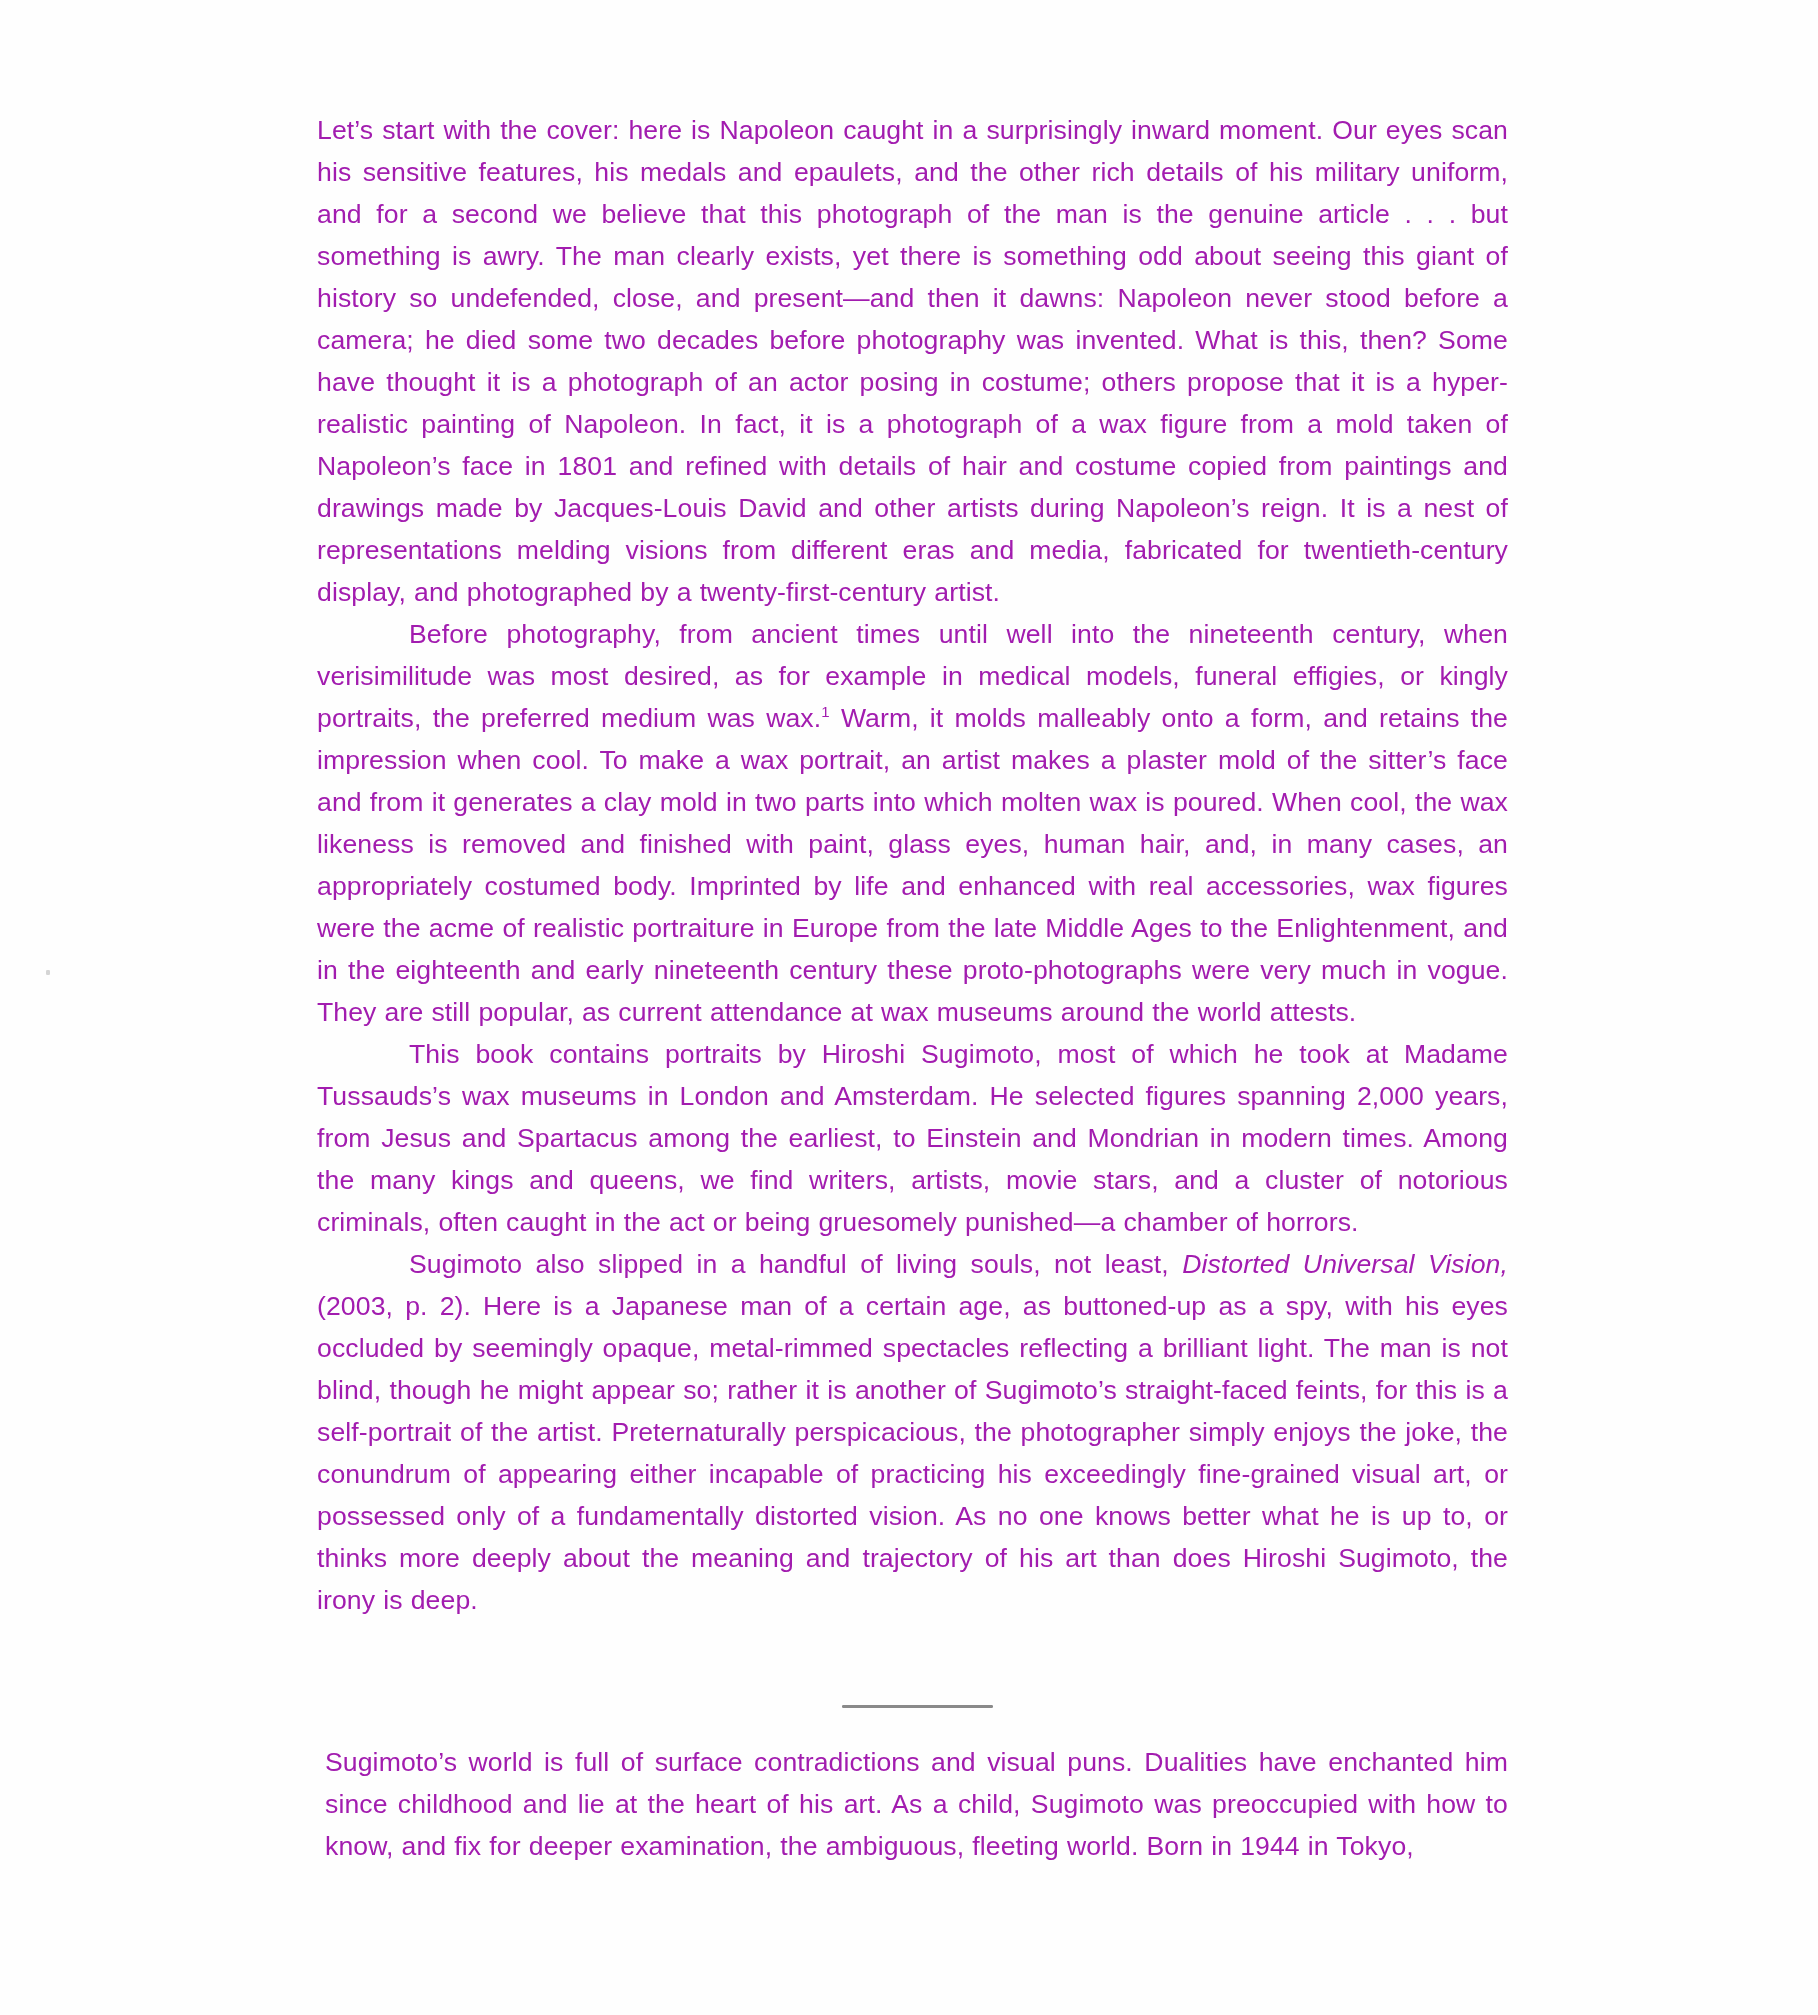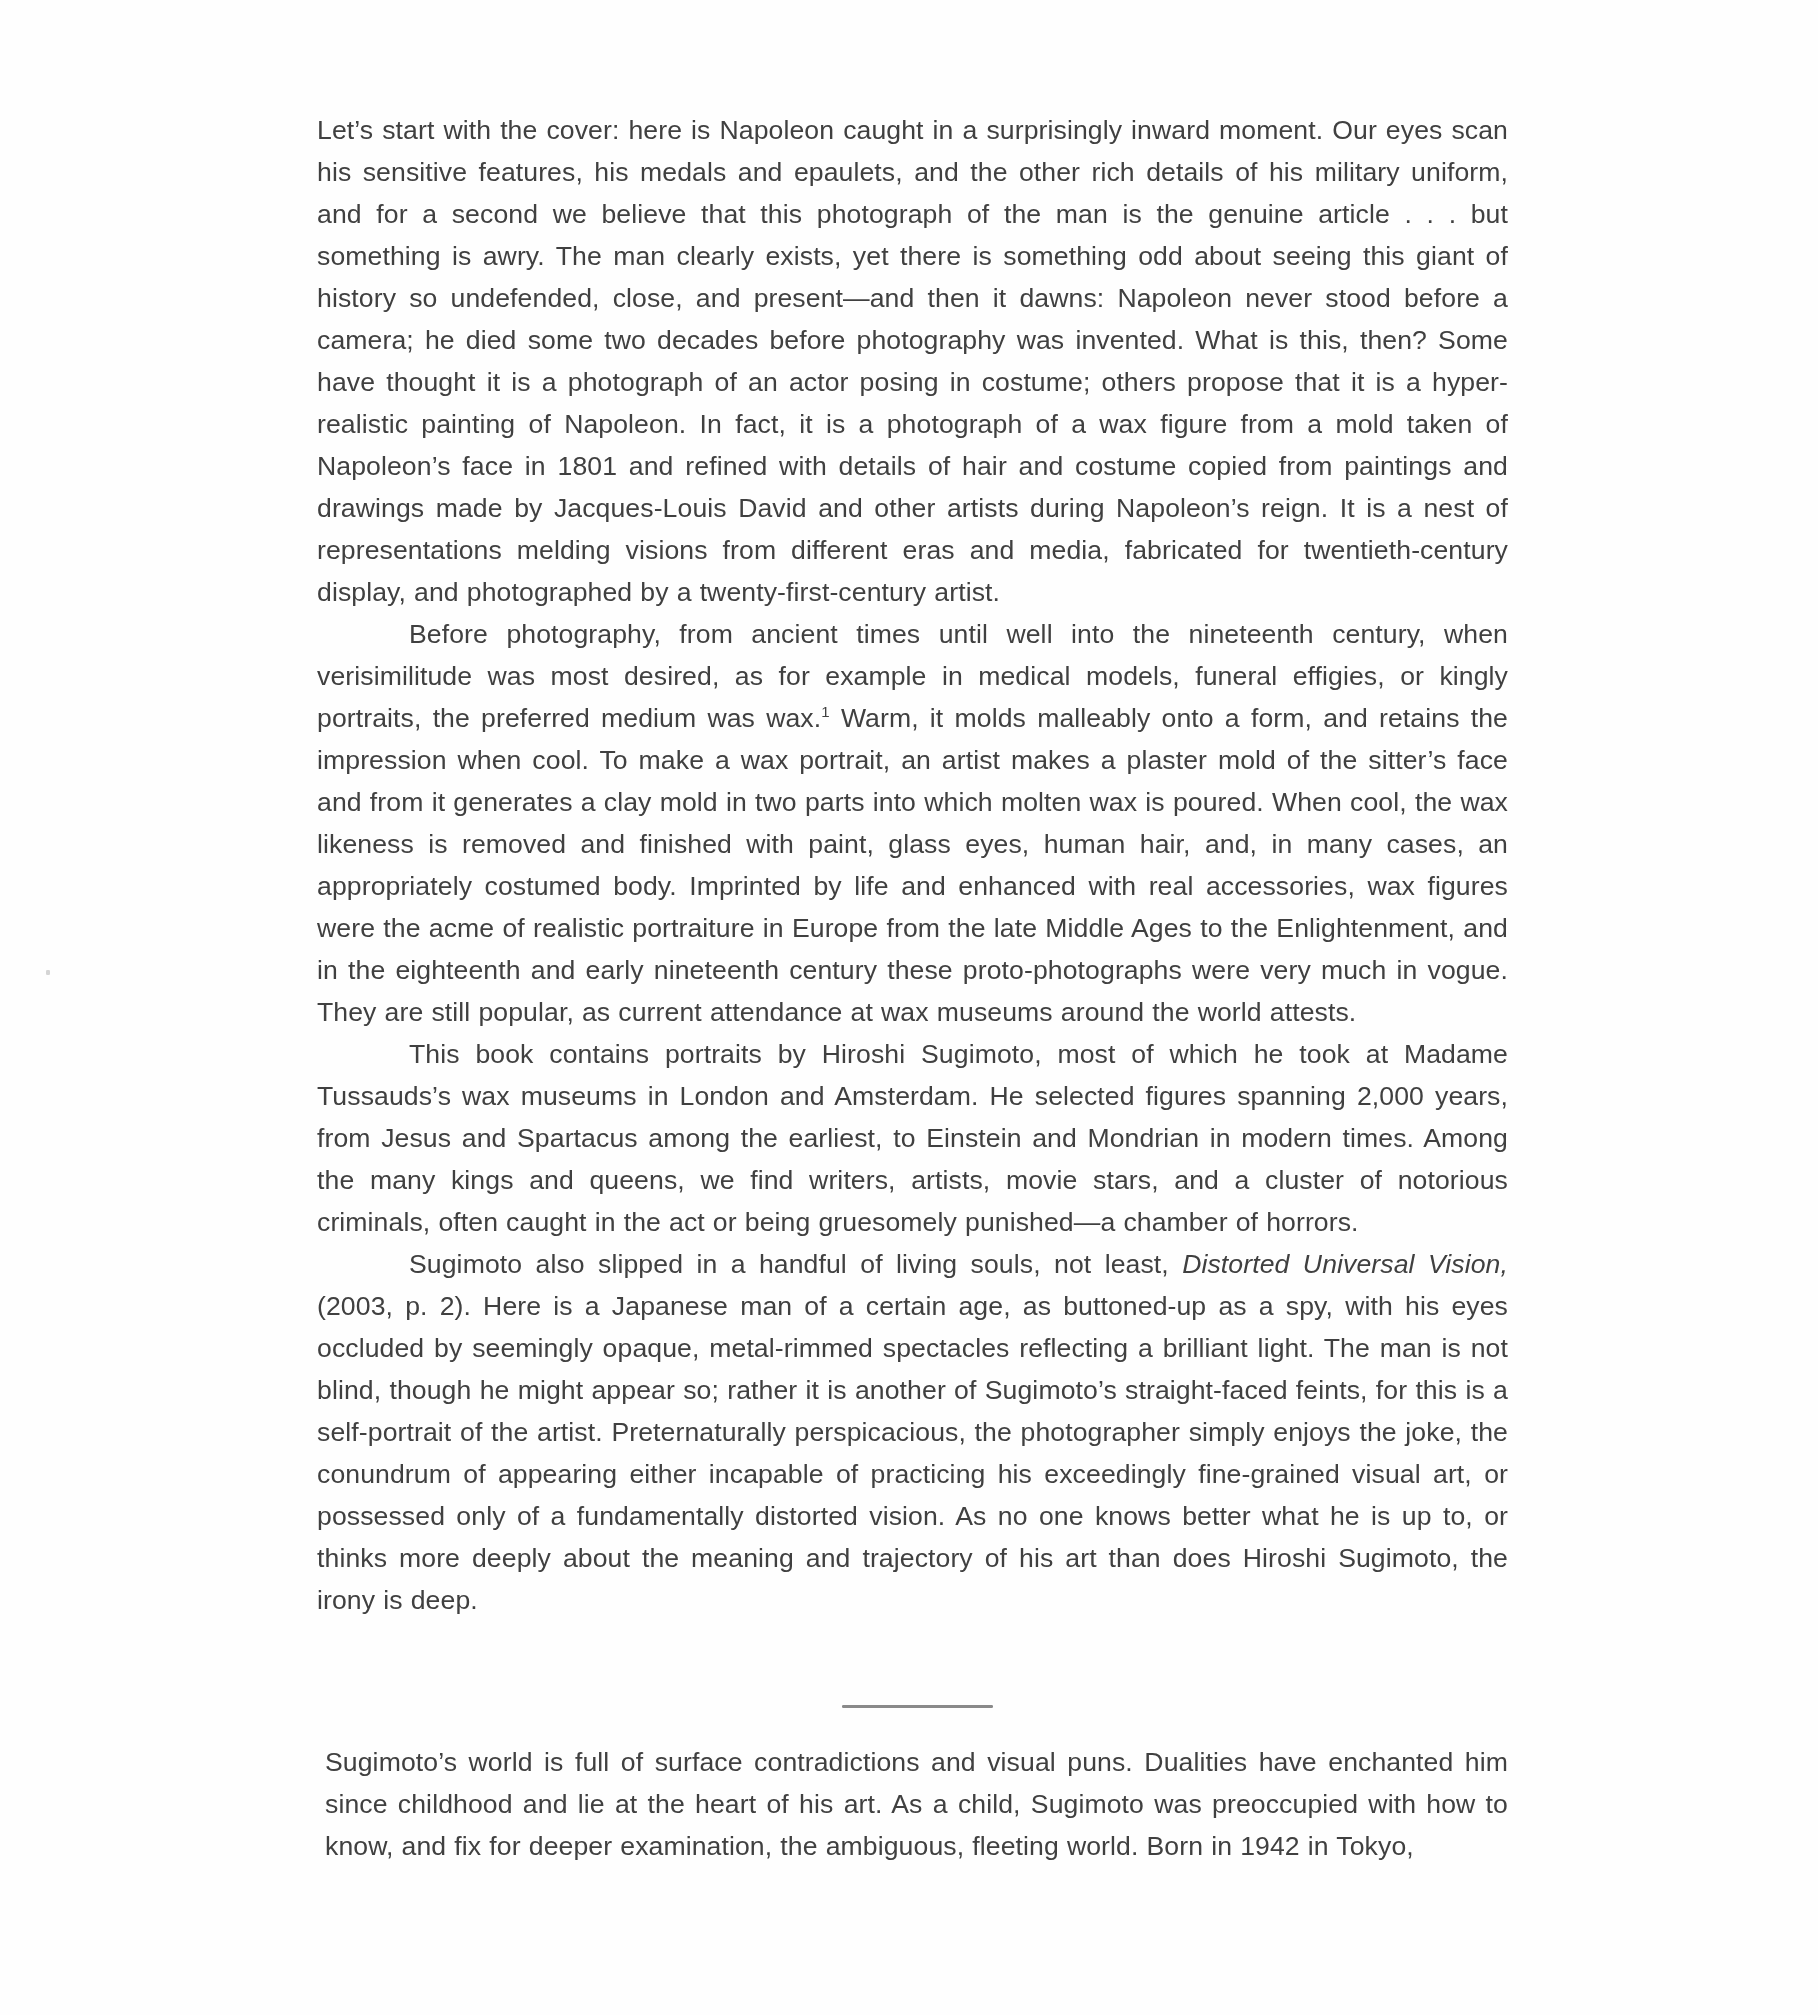--- a/index.html
+++ b/index.html
@@ -20,21 +20,21 @@
     height: 2015px;
     background: #fefefe;
   }
   .text-block {
     position: absolute;
     left: 317px;
     width: 1191px;
     font-family: "Liberation Sans", "DejaVu Sans", sans-serif;
     font-size: 26.6px;
     line-height: 42px;
-    color: #404040;
+    color: #a21caf;
     text-align: justify;
     letter-spacing: 0.1px;
     word-spacing: 0.6px;
     font-stretch: condensed;
   }
   .block-top { top: 109px; }
   .block-bottom { top: 1741px; left: 325px; width: 1183px; }
   .text-block p {
     margin: 0;
     text-align: justify;
@@ -83,18 +83,18 @@
 
     <p class="indent">This book contains portraits by Hiroshi Sugimoto, most of which he took at Madame Tussauds’s wax museums in London and Amsterdam. He selected figures spanning 2,000 years, from Jesus and Spartacus among the earliest, to Einstein and Mondrian in modern times. Among the many kings and queens, we find writers, artists, movie stars, and a cluster of notorious criminals, often caught in the act or being gruesomely punished—a chamber of horrors.</p>
 
     <p class="indent"><span>Sugimoto also slipped in a handful of living souls, not least, </span><em>Distorted Universal Vision,</em><span> (2003, p. 2). Here is a Japanese man of a certain age, as buttoned-up as a spy, with his eyes occluded by seemingly opaque, metal-rimmed spectacles reflecting a brilliant light. The man is not blind, though he might appear so; rather it is another of Sugimoto’s straight-faced feints, for this is a self-portrait of the artist. Preternaturally perspicacious, the photographer simply enjoys the joke, the conundrum of appearing either incapable of practicing his exceedingly fine-grained visual art, or possessed only of a fundamentally distorted vision. As no one knows better what he is up to, or thinks more deeply about the meaning and trajectory of his art than does Hiroshi Sugimoto, the irony is deep.</span></p>
 
   </div>
 
   <div class="divider"></div>
 
   <div class="text-block block-bottom">
-    <p>Sugimoto’s world is full of surface contradictions and visual puns. Dualities have enchanted him since childhood and lie at the heart of his art. As a child, Sugimoto was preoccupied with how to know, and fix for deeper examination, the ambiguous, fleeting world. Born in 1942 in Tokyo,</p>
+    <p>Sugimoto’s world is full of surface contradictions and visual puns. Dualities have enchanted him since childhood and lie at the heart of his art. As a child, Sugimoto was preoccupied with how to know, and fix for deeper examination, the ambiguous, fleeting world. Born in 1944 in Tokyo,</p>
   </div>
 
   <div class="scan-speck"></div>
 </div>
 
 
 </body></html>

